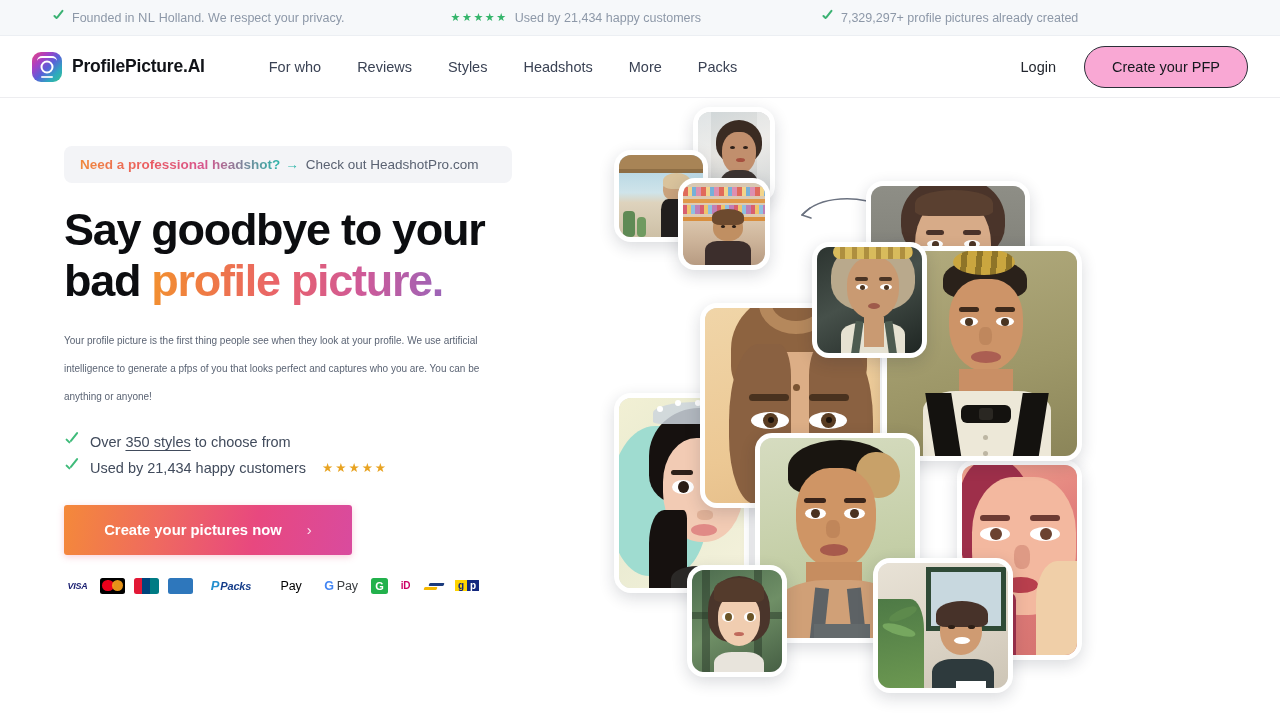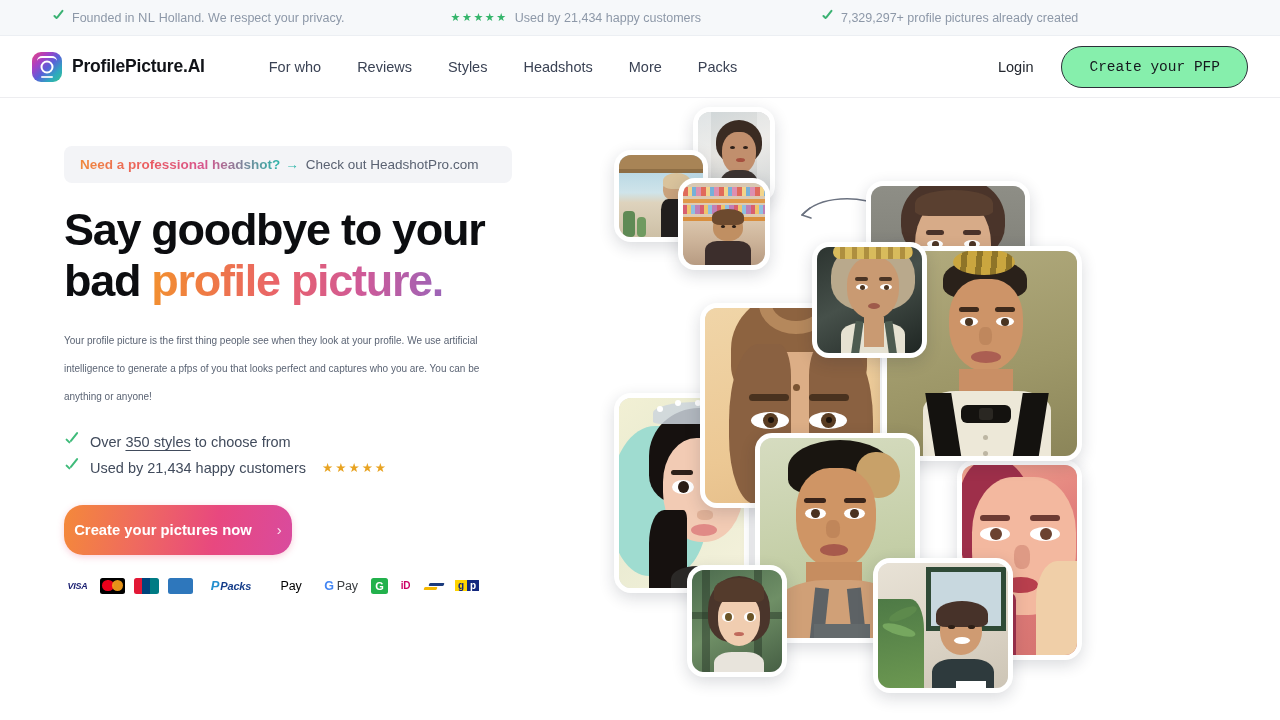--- a/index.html
+++ b/index.html
@@ -72,22 +72,22 @@
   .brand-name { font-size: 17.5px; font-weight: 700; color: #111318; letter-spacing: -0.2px; }
 
   .nav-links { display: flex; align-items: center; gap: 36px; margin-left: 64px; }
   .nav-link { font-size: 14.5px; color: #3a4254; text-decoration: none; cursor: pointer; white-space: nowrap; }
 
   .nav-right { margin-left: auto; display: flex; align-items: center; gap: 28px; }
   .login-link { font-size: 14.5px; color: #22262e; text-decoration: none; cursor: pointer; }
   .pfp-btn {
     border: 1.4px solid #2b2f38; border-radius: 999px;
     padding: 12px 27px; font-size: 14.5px; color: #15181e;
-    background: #86efac; cursor: pointer; white-space: nowrap;
-    font-family: Liberation Mono, monospace;
+    background: #f9a8d4; cursor: pointer; white-space: nowrap;
+    font-family: Liberation Sans, sans-serif;
   }
 
   
   .hero { display: flex; height: 622px; position: relative; }
   .hero-left { width: 600px; padding: 48px 0 0 64px; position: relative; }
 
   .promo {
     width: 448px; background: #f3f4f7; border-radius: 8px;
     padding: 11px 16px; font-size: 13.5px; color: #5a6272;
     display: flex; align-items: center; gap: 0px; white-space: nowrap;
@@ -130,21 +130,21 @@
   .check-lg::after {
     content: ""; position: absolute; left: 3.8px; top: 2px;
     width: 12px; height: 2px; background: #3fbb7a; transform: rotate(-52deg); border-radius: 1px;
   }
   .u-line { text-decoration: underline; text-underline-offset: 3px; cursor: pointer; }
   .stars-gold { color: #e8a321; font-size: 12.5px; letter-spacing: 2px; margin-left: 5px; }
   .smallcaps { font-size: 13px; letter-spacing: .3px; }
 
   .cta-row { margin-top: 29px; display: flex; align-items: center; gap: 15px; }
   .btn-primary {
-    width: 228px; height: 50px; border: none; border-radius: 19px; cursor: pointer;
+    width: 288px; height: 50px; border: none; border-radius: 3px; cursor: pointer;
     background: linear-gradient(100deg, #f4893a 0%, #ef6a5f 33%, #e8487f 66%, #d94b9e 100%);
     color: #fff; font-size: 14.8px; font-weight: 700;
     display: flex; align-items: center; justify-content: center; gap: 25px;
     font-family: "Liberation Sans", sans-serif;
     box-shadow: 0 2px 7px rgba(232,83,122,.28);
   }
   .btn-primary .chev { font-weight: 400; font-size: 15px; opacity: .85; }
   .btn-secondary {
     height: 50px; padding: 0 24px; border-radius: 9px; cursor: pointer;
     border: 1px solid #e3e6ea; background: #fff;

